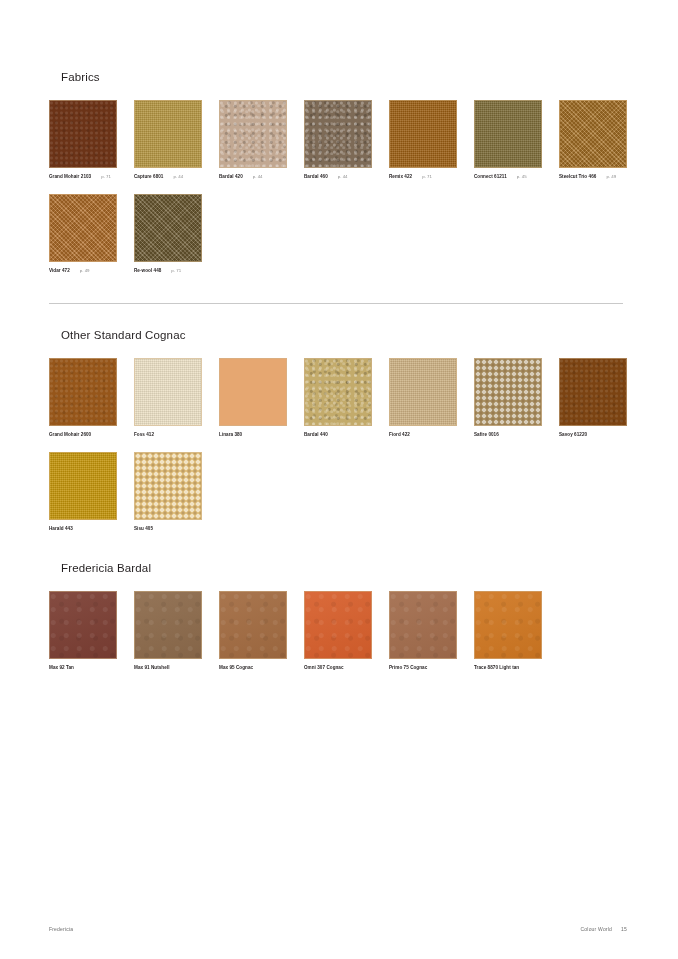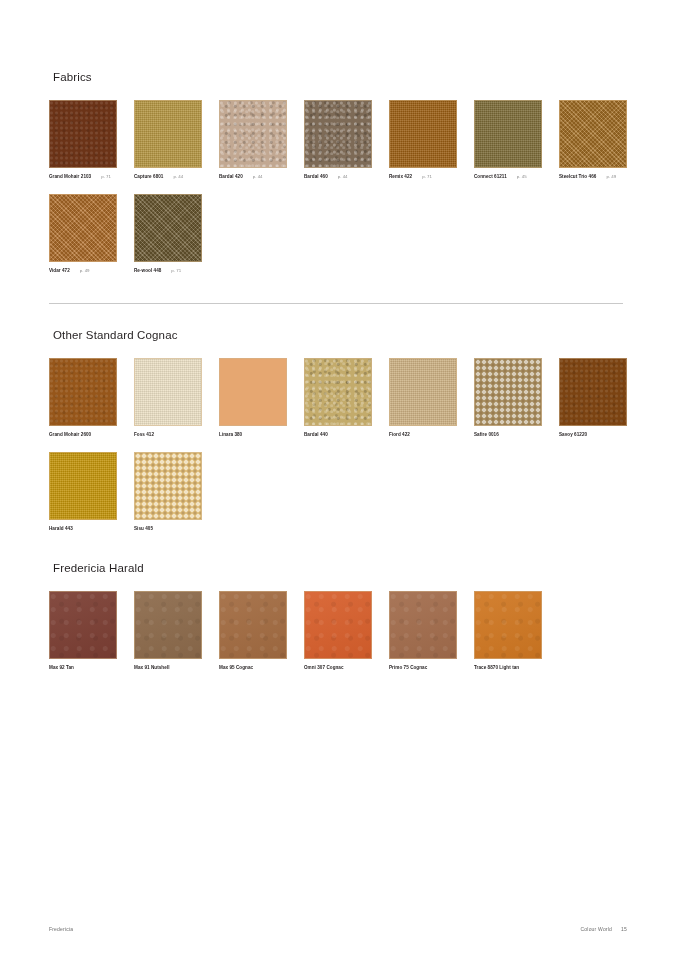--- a/index.html
+++ b/index.html
@@ -29,21 +29,21 @@
     width: 574px;
   }
 
   
   .section { position: relative; }
   .section-title {
     font-size: 11.5px;
     font-weight: 400;
     letter-spacing: 0.15px;
     color: #231f20;
-    margin: 0 0 16px 4px;
+    margin: 0 0 16px 12px;
     line-height: 14px;
   }
   .divider {
     height: 1px;
     background: #c9c9c9;
     width: 574px;
     margin: 0;
   }
 
   
@@ -352,21 +352,21 @@
             <span class="cap-name">Sisu 405</span>
             <span class="cap-page"></span>
           </div>
         </div>
       </div>
     </div>
 
     <div class="section-gap"></div>
 
     <div class="section">
-      <h2 class="section-title">Fredericia Harald</h2>
+      <h2 class="section-title">Fredericia Bardal</h2>
 
       <div class="row">
         <div class="cell">
           <div class="swatch" style="background-color: rgb(123, 62, 51);">
             <div class="tex tex-leather"></div>
           </div>
           <div class="caption">
             <span class="cap-name">Max 92 Tan</span>
             <span class="cap-page"></span>
           </div>

